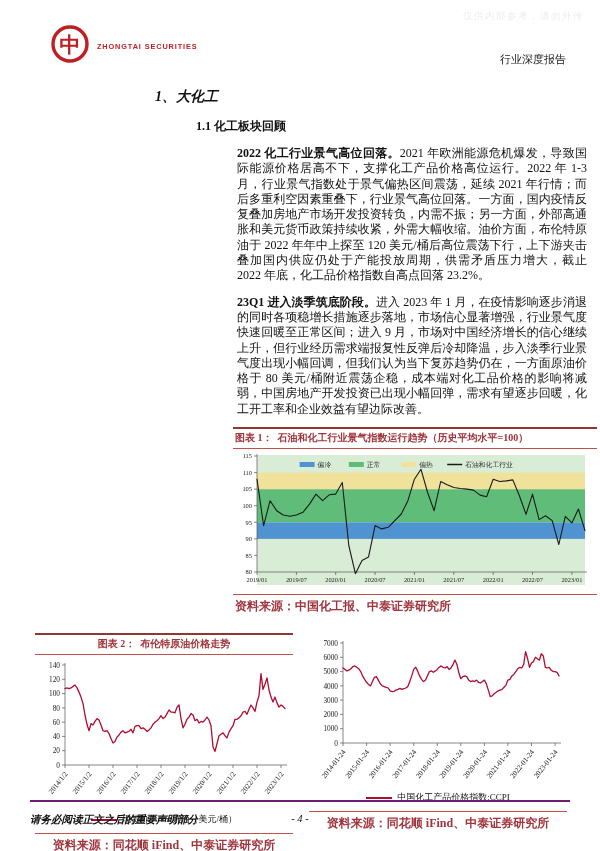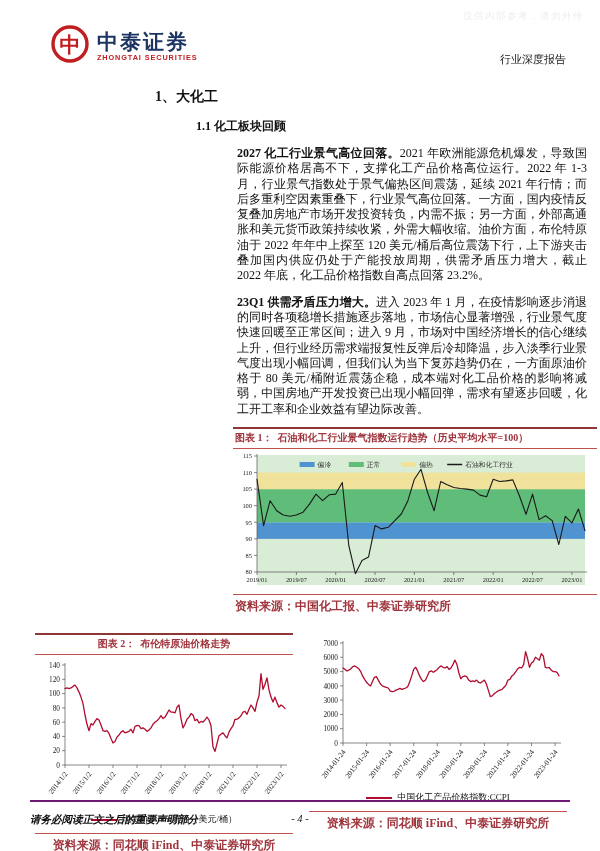--- a/index.html
+++ b/index.html
@@ -5,21 +5,21 @@
   html,body{margin:0;padding:0;background:#f2f2f2;}
   .page{position:relative;width:600px;height:851px;margin:0 auto;background:#ffffff;
         font-family:"Liberation Serif","DejaVu Serif",serif;color:#111;overflow:hidden;}
   .watermark{position:absolute;top:10px;right:16px;font-size:9.5px;color:#000;opacity:.08;letter-spacing:1.5px;}
   .header{padding:24px 0 0 50px;}
   .logo{display:flex;align-items:center;gap:7px;}
   .logo-text{display:flex;flex-direction:column;line-height:1;}
   .logo-cn{font-family:"Liberation Sans","DejaVu Sans",sans-serif;font-size:21px;font-weight:bold;color:#1d3563;letter-spacing:2px;}
   .logo-en{font-family:"Liberation Sans","DejaVu Sans",sans-serif;font-size:7.3px;font-weight:bold;color:#c01e20;letter-spacing:.9px;margin-top:2px;}
   .report-type{position:absolute;top:52px;right:34px;font-size:11px;color:#222;text-align:center;}
-  .section-title{margin:20px 15px 0 155px;font-size:14px;font-weight:bold;}
+  .section-title{margin:20px 15px 0 155px;font-size:14px;font-weight:bold;font-style:italic;}
   .subsection-title{margin:12px 0 0 196px;font-size:12px;font-weight:bold;}
   .para{width:350px;margin:11px 0 0 237px;font-size:12px;line-height:15.3px;text-align:justify;}
   .para .lead{font-weight:bold;}
   .fig{background:#fff;}
   .fig-head{border-top:2.5px solid #8e3734;border-bottom:1px solid #c0504d;padding:2px 2px 3px;color:#a0343c;font-size:10px;font-weight:bold;white-space:nowrap;overflow:hidden;}
   .fig-label{margin-right:5px;}
   .fig-body{padding:4px 0 1px;}
   .fig-source{border-top:1px solid #c0504d;margin-top:2px;padding:3px 2px 4px;color:#a0343c;font-size:12px;font-weight:bold;}
   .fig1{margin:10px 0 4px 233px;width:364px;}
   .fig-row{display:flex;gap:16px;margin:14px 33px 0 35px;text-align:center;}
@@ -39,33 +39,32 @@
 
   <div class="header">
     <div class="logo">
       <span>
         <svg width="40" height="40" viewBox="0 0 40 40">
           <circle cx="20" cy="20" r="17" fill="none" stroke="#c01e20" stroke-width="3.4"></circle>
           <text x="20" y="27.5" text-anchor="middle" font-size="21" font-weight="bold" fill="#c01e20">中</text>
         </svg>
       </span>
       <span class="logo-text">
-        <span class="logo-cn">中泰证券</span>
         <span class="logo-en">ZHONGTAI SECURITIES</span>
       </span>
     </div>
     <div class="report-type">行业深度报告</div>
   </div>
 
   <div class="section-title">1、大化工</div>
   <div class="subsection-title">1.1 化工板块回顾</div>
 
-  <p class="para"><span class="lead">2027 化工行业景气高位回落。</span><span>2021 年欧洲能源危机爆发，导致国际能源价格居高不下，支撑化工产品价格高位运行。2022 年 1-3 月，行业景气指数处于景气偏热区间震荡，延续 2021 年行情；而后多重利空因素重叠下，行业景气高位回落。一方面，国内疫情反复叠加房地产市场开发投资转负，内需不振；另一方面，外部高通胀和美元货币政策持续收紧，外需大幅收缩。油价方面，布伦特原油于 2022 年年中上探至 120 美元/桶后高位震荡下行，上下游夹击叠加国内供应仍处于产能投放周期，供需矛盾压力增大，截止 2022 年底，化工品价格指数自高点回落 23.2%。</span></p>
-
-  <p class="para"><span class="lead">23Q1 供需矛盾压力增大。</span><span>进入 2023 年 1 月，在疫情影响逐步消退的同时各项稳增长措施逐步落地，市场信心显著增强，行业景气度快速回暖至正常区间；进入 9 月，市场对中国经济增长的信心继续上升，但行业经历需求端报复性反弹后冷却降温，步入淡季行业景气度出现小幅回调，但我们认为当下复苏趋势仍在，一方面原油价格于 80 美元/桶附近震荡企稳，成本端对化工品价格的影响将减弱，中国房地产开发投资已出现小幅回弹，需求有望逐步回暖，化工开工率和企业效益有望边际改善。</span></p>
+  <p class="para"><span class="lead">2022 化工行业景气高位回落。</span><span>2021 年欧洲能源危机爆发，导致国际能源价格居高不下，支撑化工产品价格高位运行。2022 年 1-3 月，行业景气指数处于景气偏热区间震荡，延续 2021 年行情；而后多重利空因素重叠下，行业景气高位回落。一方面，国内疫情反复叠加房地产市场开发投资转负，内需不振；另一方面，外部高通胀和美元货币政策持续收紧，外需大幅收缩。油价方面，布伦特原油于 2022 年年中上探至 120 美元/桶后高位震荡下行，上下游夹击叠加国内供应仍处于产能投放周期，供需矛盾压力增大，截止 2022 年底，化工品价格指数自高点回落 23.2%。</span></p>
+
+  <p class="para"><span class="lead">23Q1 进入淡季筑底阶段。</span><span>进入 2023 年 1 月，在疫情影响逐步消退的同时各项稳增长措施逐步落地，市场信心显著增强，行业景气度快速回暖至正常区间；进入 9 月，市场对中国经济增长的信心继续上升，但行业经历需求端报复性反弹后冷却降温，步入淡季行业景气度出现小幅回调，但我们认为当下复苏趋势仍在，一方面原油价格于 80 美元/桶附近震荡企稳，成本端对化工品价格的影响将减弱，中国房地产开发投资已出现小幅回弹，需求有望逐步回暖，化工开工率和企业效益有望边际改善。</span></p>
 
   <div class="fig fig1">
     <div class="fig-head">
       <span class="fig-label">图表 1：</span><span>石油和化工行业景气指数运行趋势（历史平均水平=100）</span>
     </div>
     <div class="fig-body">
       <svg width="360" height="134">
           <rect x="24" y="2" width="328" height="130" fill="#d9ecd6"></rect>
           <rect x="24" y="69.28571428571428" width="328" height="16.6" fill="#4f94d1"></rect>
           <rect x="24" y="36.14285714285714" width="328" height="33.1" fill="#5fbd79"></rect>

